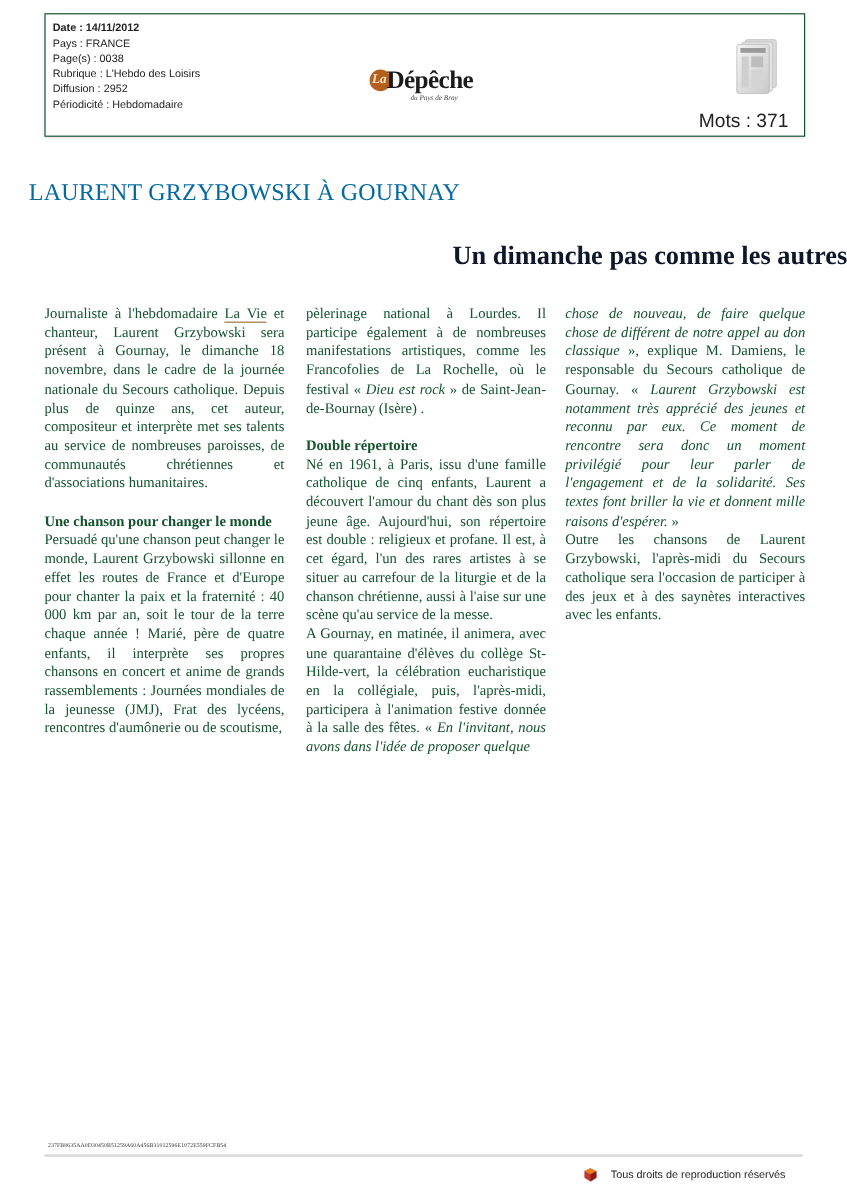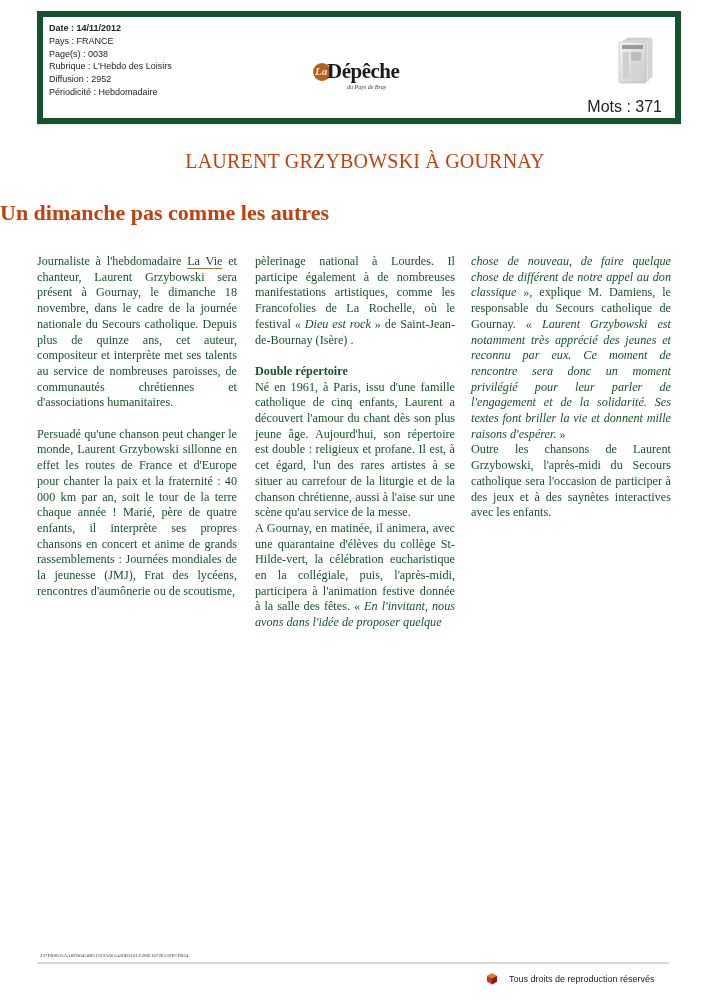--- a/index.html
+++ b/index.html
@@ -1,35 +1,35 @@
 <!DOCTYPE html>
 <html><head>
   <meta charset="utf-8">
   <style>
     html, body { margin: 0; padding: 0; background: #ffffff; }
     body { width: 706px; height: 1000px; position: relative; overflow: hidden; font-family: "Liberation Serif", serif; color: #111; }
 
     .header-box {
       position: absolute; left: 37px; top: 11px; width: 632px; height: 101px;
-      border: 6px solid #14532d; box-shadow: 0 1px 2px rgba(0,0,0,0.12); background: #fff;
+      border: 1px solid #14532d; box-shadow: 0 1px 2px rgba(0,0,0,0.12); background: #fff;
     }
     .meta { position: absolute; left: 6px; top: 5px; font-family: "Liberation Sans", sans-serif; font-size: 9px; line-height: 12.8px; color: #222; }
     .meta .date { font-weight: bold; }
 
     .logo { position: absolute; left: 268px; top: 42px; width: 90px; height: 36px; }
     .logo .badge { position: absolute; left: 2px; top: 4px; width: 18px; height: 18px; border-radius: 50%; background: #b45f1c; }
     .logo .badge-letters { position: absolute; left: 4px; top: 6px; font-family: "Liberation Serif", serif; font-size: 11px; font-weight: bold; color: #f6e3c8; font-style: italic; }
     .logo .name { position: absolute; left: 16px; top: 0px; font-family: "Liberation Serif", serif; font-weight: bold; font-size: 21px; color: #1a1a1a; letter-spacing: -0.5px; }
     .logo .tag { position: absolute; left: 36px; top: 25px; font-family: "Liberation Serif", serif; font-style: italic; font-size: 6px; color: #444; }
 
     .press-icon { position: absolute; left: 573px; top: 18px; width: 40px; height: 50px; }
     .mots { position: absolute; right: 13px; top: 81px; font-family: "Liberation Sans", sans-serif; font-size: 16px; color: #222; }
 
-    .kicker { position: absolute; left: 0; right: 0; top: 150px; text-align: center; font-family: "Liberation Serif", serif; font-size: 20px; color: #c2410c; letter-spacing: 0.2px; padding-left: 24px; }
-    .title { position: absolute; left: 0; right: 0; top: 200px; text-align: left; font-family: "Liberation Serif", serif; font-weight: bold; font-size: 22px; color: #c2410c; }
+    .kicker { position: absolute; left: 0; right: 0; top: 150px; text-align: left; font-family: "Liberation Serif", serif; font-size: 20px; color: #0369a1; letter-spacing: 0.2px; padding-left: 24px; }
+    .title { position: absolute; left: 0; right: 0; top: 200px; text-align: right; font-family: "Liberation Serif", serif; font-weight: bold; font-size: 22px; color: #0f172a; }
 
     .columns { position: absolute; top: 254px; left: 37px; width: 632px; }
     .col { position: absolute; top: 0; width: 200px; font-size: 12.2px; line-height: 15.7px; text-align: justify; color: #14532d; }
     .col1 { left: 0; }
     .col2 { left: 218px; }
     .col3 { left: 434px; }
     .col p { margin: 0; }
     .col h3 { margin: 0; font-size: 12.2px; line-height: 15.7px; font-weight: bold; text-align: justify; }
     .col .gap { height: 15.7px; }
     .link-underline { border-bottom: 1.5px solid #a0763e; }
@@ -79,20 +79,21 @@
   <div class="mots">Mots : 371</div>
 </div>
 
 <div class="kicker">LAURENT GRZYBOWSKI À GOURNAY</div>
 <div class="title">Un dimanche pas comme les autres</div>
 
 <div class="columns">
   <div class="col col1">
     <p><span>Journaliste à l'hebdomadaire </span><span class="link-underline">La Vie</span><span> et chanteur, Laurent Grzybowski sera présent à Gournay, le dimanche 18 novembre, dans le cadre de la journée nationale du Secours catholique. Depuis plus de quinze ans, cet auteur, compositeur et interprète met ses talents au service de nombreuses paroisses, de communautés chrétiennes et d'associations humanitaires.</span></p>
     <div class="gap"></div>
+    <h3>Une chanson pour changer le monde</h3>
     <p>Persuadé qu'une chanson peut changer le monde, Laurent Grzybowski sillonne en effet les routes de France et d'Europe pour chanter la paix et la fraternité : 40 000 km par an, soit le tour de la terre chaque année ! Marié, père de quatre enfants, il interprète ses propres chansons en concert et anime de grands rassemblements : Journées mondiales de la jeunesse (JMJ), Frat des lycéens, rencontres d'aumônerie ou de scoutisme,</p>
   </div>
 
   <div class="col col2">
     <p><span>pèlerinage national à Lourdes. Il participe également à de nombreuses manifestations artistiques, comme les Francofolies de La Rochelle, où le festival « </span><em>Dieu est rock</em><span> » de Saint-Jean-de-Bournay (Isère) .</span></p>
     <div class="gap"></div>
     <h3>Double répertoire</h3>
     <p>Né en 1961, à Paris, issu d'une famille catholique de cinq enfants, Laurent a découvert l'amour du chant dès son plus jeune âge. Aujourd'hui, son répertoire est double : religieux et profane. Il est, à cet égard, l'un des rares artistes à se situer au carrefour de la liturgie et de la chanson chrétienne, aussi à l'aise sur une scène qu'au service de la messe.</p>
     <p><span>A Gournay, en matinée, il animera, avec une quarantaine d'élèves du collège St-Hilde-vert, la célébration eucharistique en la collégiale, puis, l'après-midi, participera à l'animation festive donnée à la salle des fêtes. « </span><em>En l'invitant, nous avons dans l'idée de proposer quelque</em></p>
   </div>

